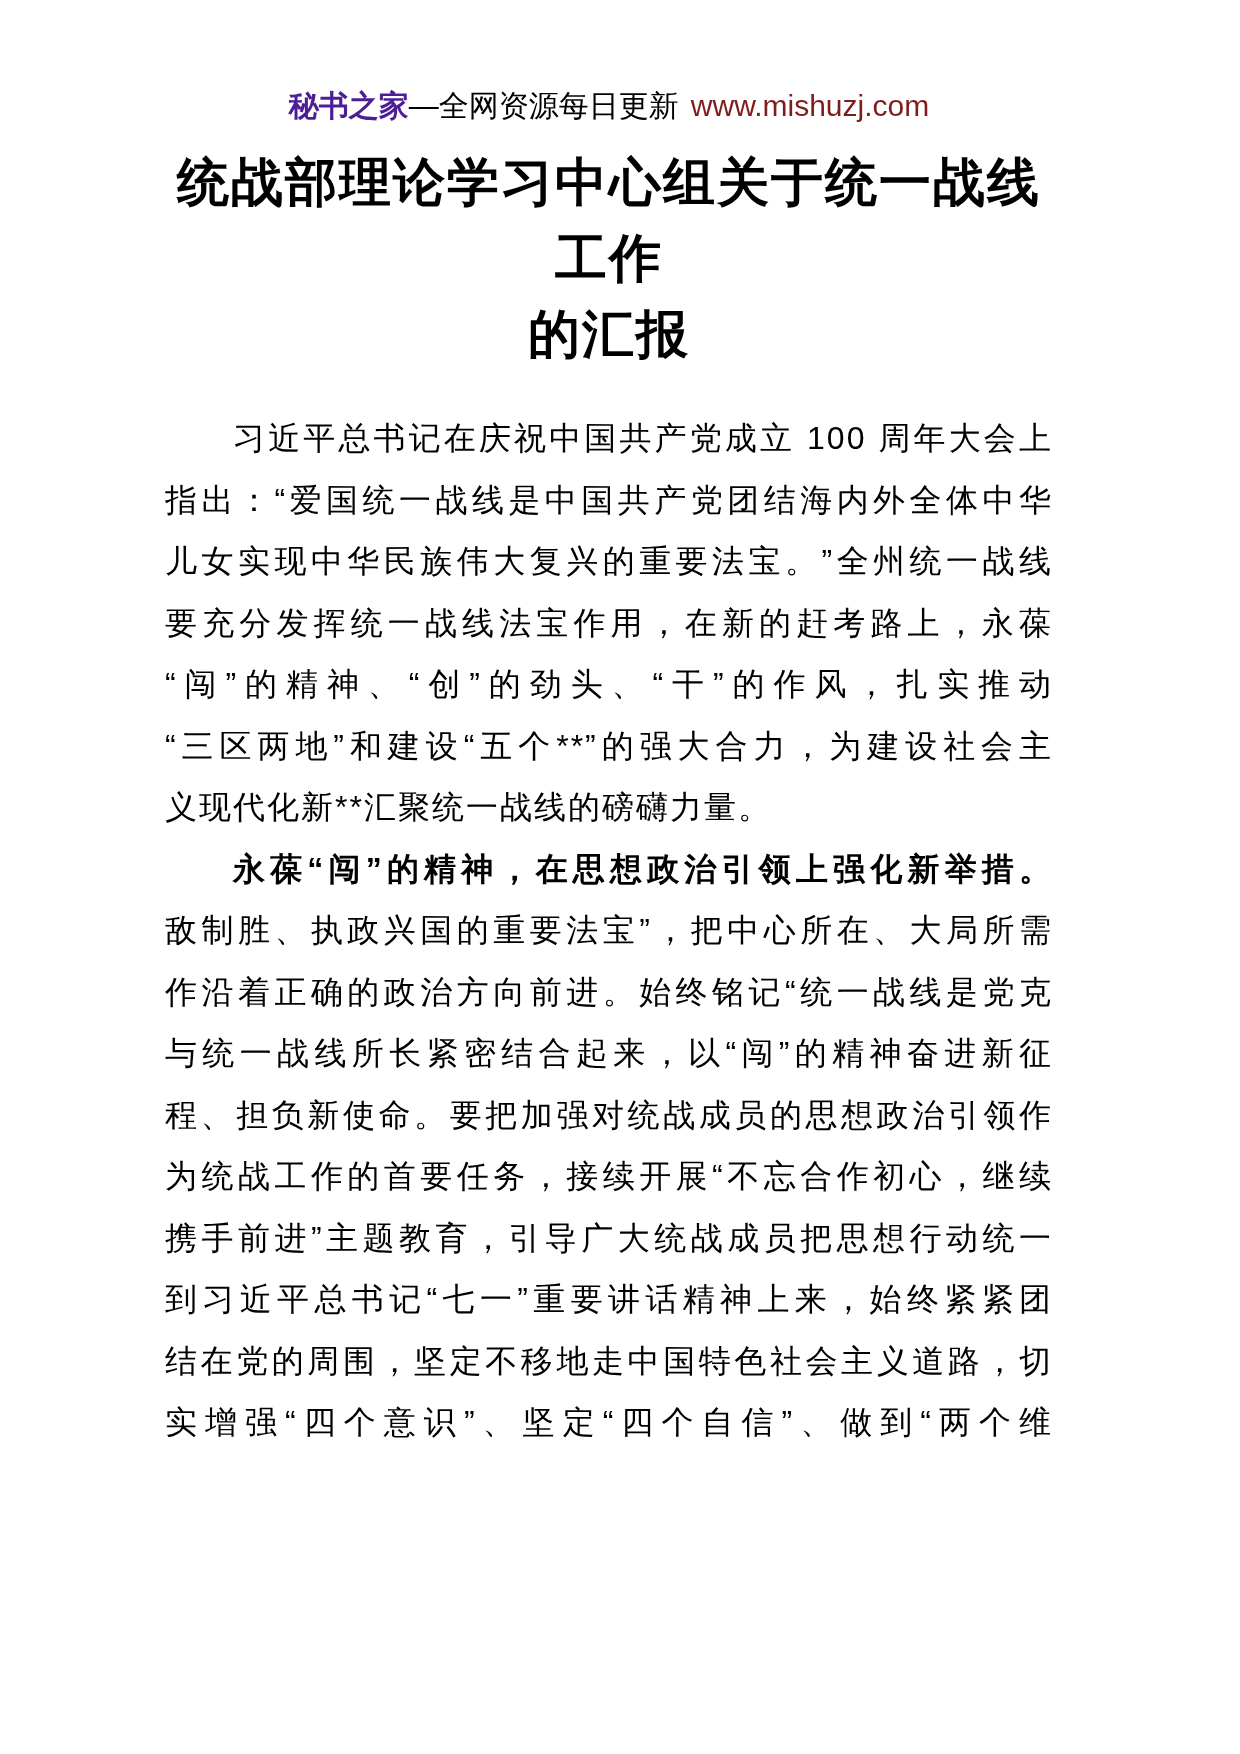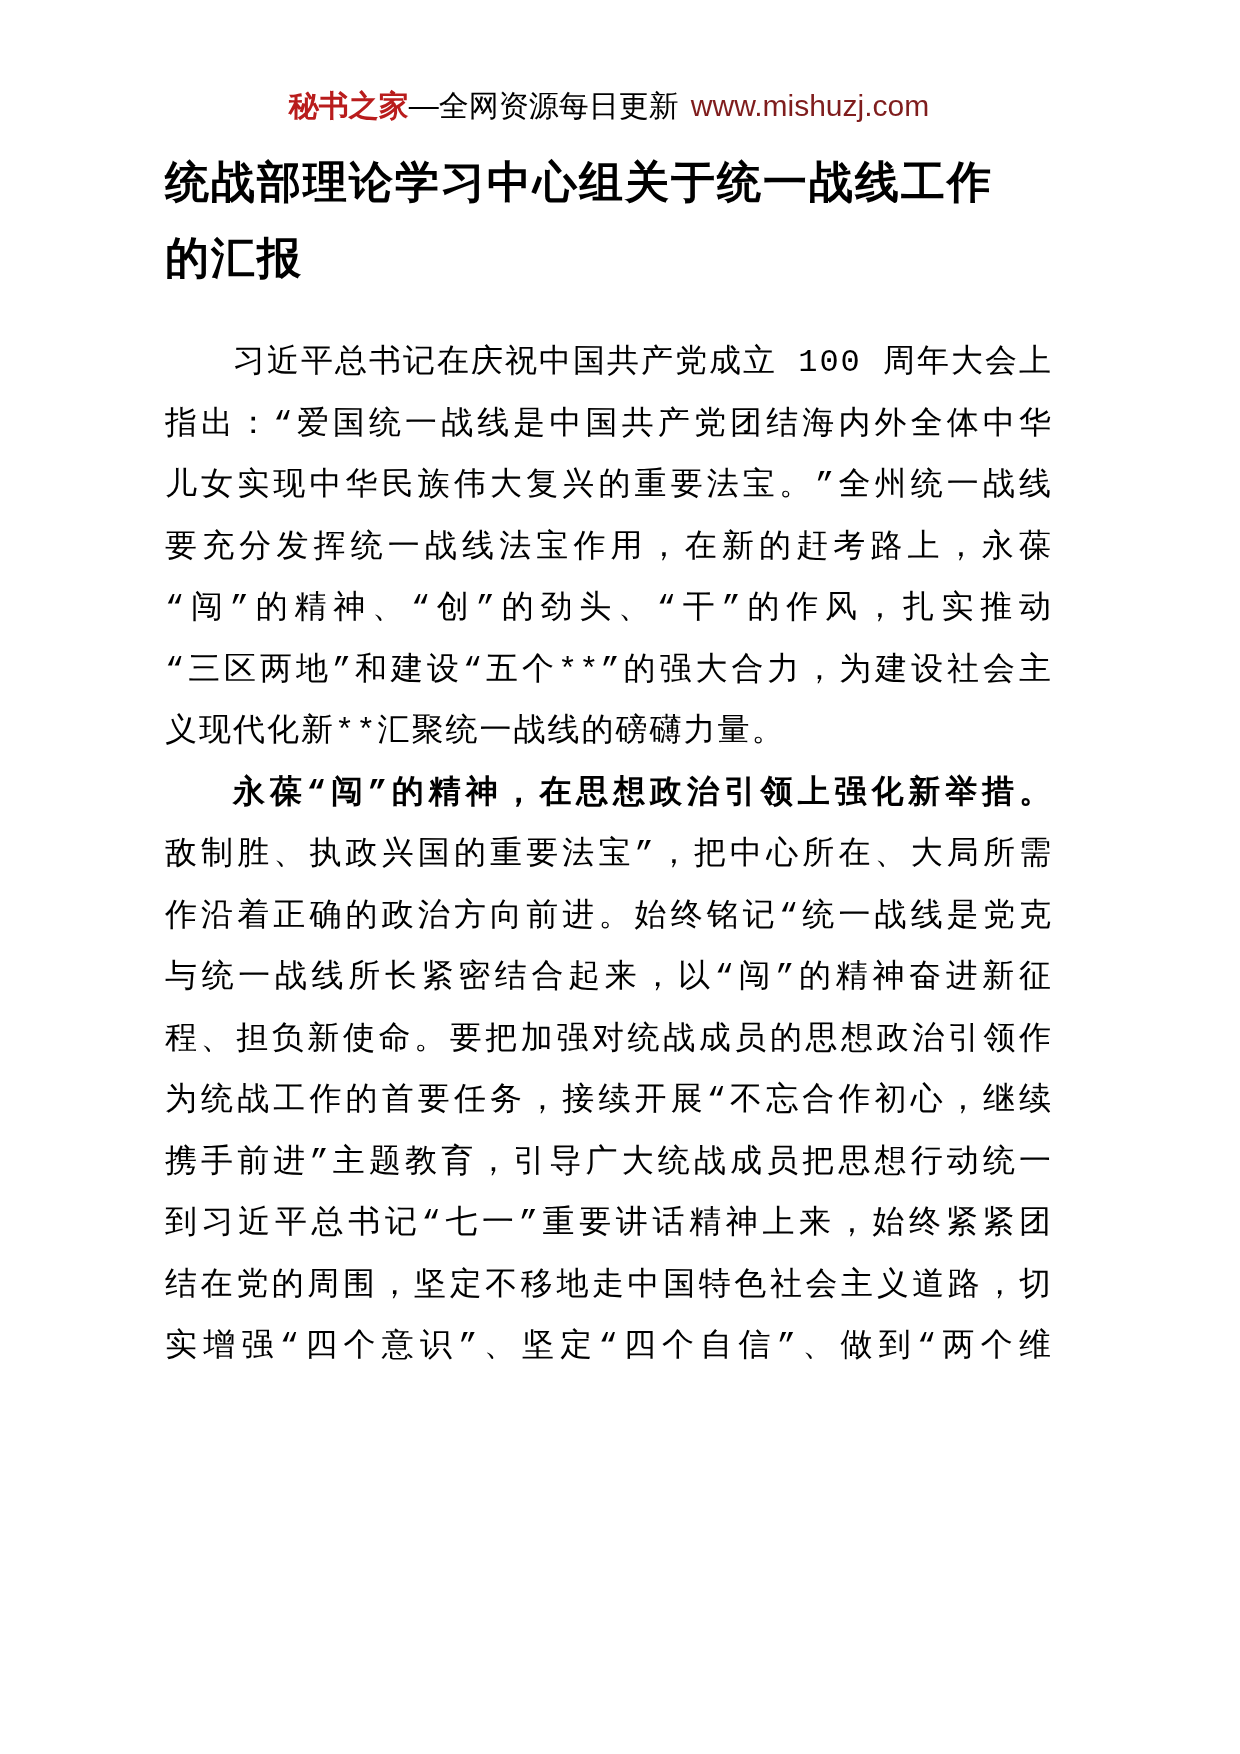--- a/index.html
+++ b/index.html
@@ -18,49 +18,48 @@
   }
   .site-header{
     padding-top:86px;
     text-align:center;
     font-size:30px;
     line-height:40px;
     white-space:nowrap;
   }
   .site-header .brand{
     font-weight:bold;
-    color:#b91c1c;
+    color:#4c1d95;
   }
   .site-header .sep,
   .site-header .tagline{
     color:#000000;
   }
   .site-header .url{
     color:#7f1d1d;
     margin-left:12px;
   }
   .doc-title{
     margin:18px 0 0 0;
-    font-size:44px;
+    font-size:52px;
     font-weight:bold;
     line-height:76px;
-    text-align:left;
+    text-align:center;
     letter-spacing:2px;
   }
   .doc-title .tline{display:block;}
   .doc-body{
     margin-top:36px;
     font-size:32px;
     letter-spacing:2px;
     line-height:61.5px;
   }
   .line{
     text-align:justify;
     text-align-last:justify;
-    font-family:Liberation Mono, monospace;
   }
   .line.last{
     text-align-last:left;
   }
   .line.indent{
     text-indent:68px;
   }
   .line.bold{
     font-weight:bold;
   }

